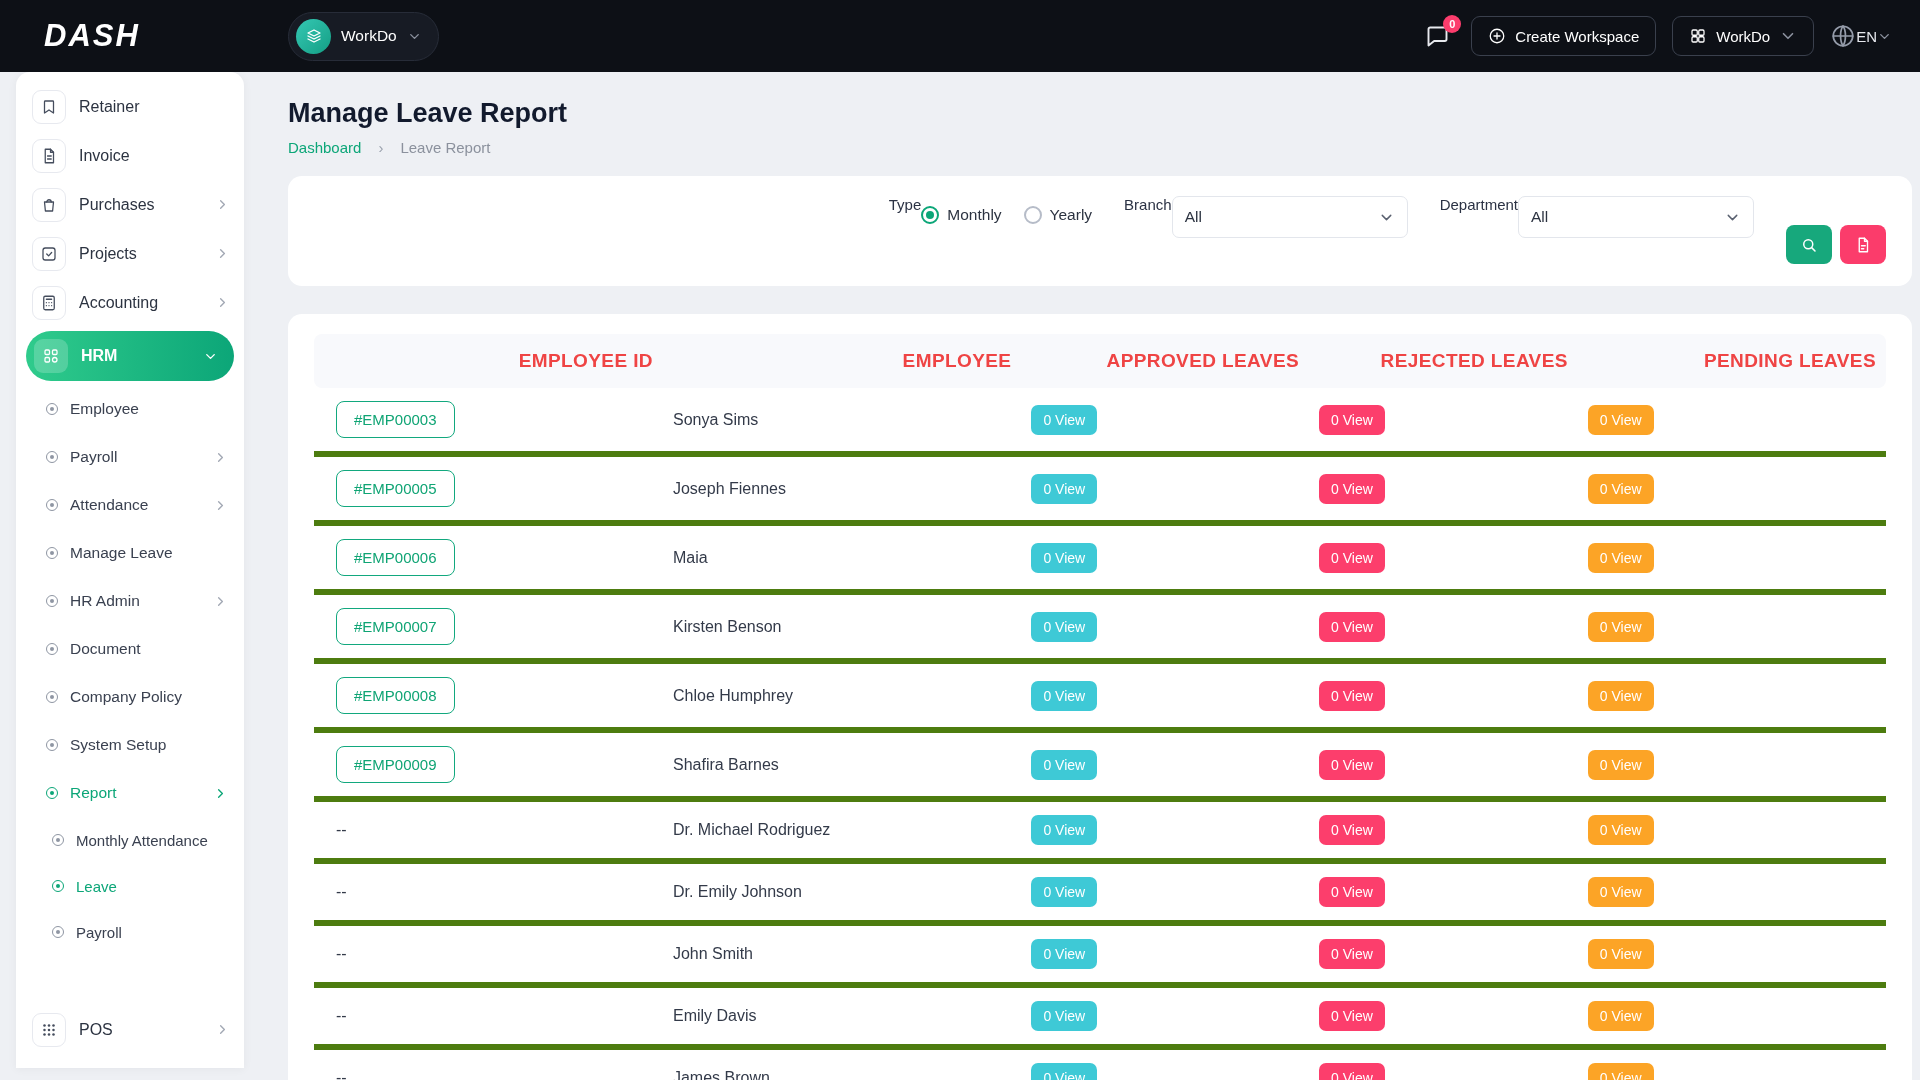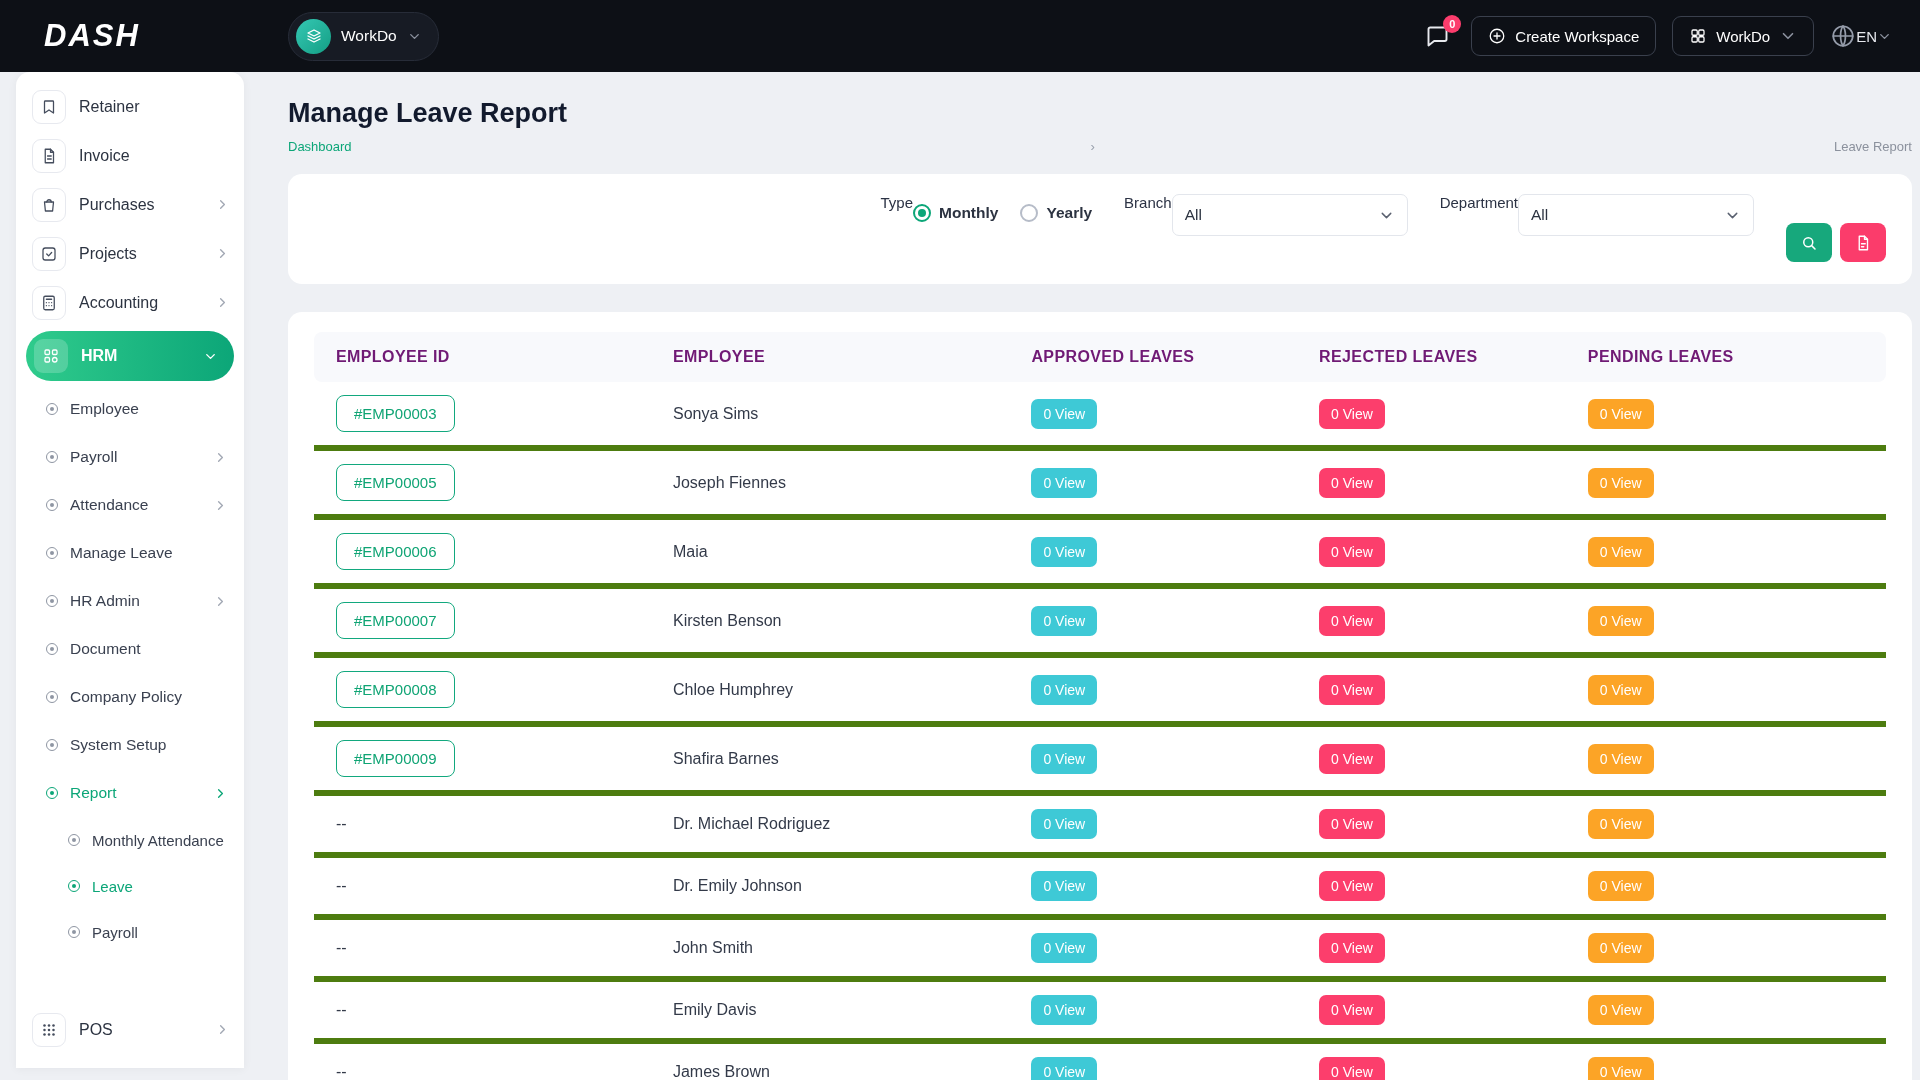--- a/index.html
+++ b/index.html
@@ -58,40 +58,40 @@
   .sub-item { display:flex; align-items:center; gap:12px; height:48px;
     padding:0 16px 0 30px; font-size:15.5px; color:#3a4150; cursor:pointer; flex:none; }
   .bullet { width:12px; height:12px; border:1.5px solid #8f96a3; border-radius:50%;
     position:relative; flex:none; }
   .bullet::after { content:""; position:absolute; inset:3px; border-radius:50%;
     background:#8f96a3; }
   .sub-item.active { color:#0ca678; }
   .sub-item.active .bullet { border-color:#0ca678; }
   .sub-item.active .bullet::after { background:#0ca678; }
   .sub-item.active .chev { color:#0ca678; }
-  .sub-sub { padding-left:52px; font-size:15px; height:46px; }
+  .sub-sub { padding-left:36px; font-size:15px; height:46px; }
   .pos-item { margin-top:auto; }
 
   
   .main { position:absolute; top:72px; left:288px; width:1624px; }
   .page-title { margin-top:26px; font-size:27px; font-weight:700; color:#121a2d; }
-  .breadcrumb { margin-top:10px; font-size:13px; display:flex; align-items:center; gap:1px;justify-content:space-between; }
+  .breadcrumb { margin-top:10px; font-size:15px; display:flex; align-items:center; gap:17px; }
   .bc-home { color:#0ca678; cursor:pointer; }
   .bc-sep { color:#9aa1ad; }
   .bc-current { color:#8b919d; }
 
   
   .filter-card { margin-top:20px; background:#fff; border-radius:14px;
     padding:20px 26px 22px; display:flex; justify-content:flex-end;
     align-items:flex-start; gap:32px; }
   .f-group { display:flex; flex-direction:row; }
   .f-label { height:18px; margin-bottom:11px; font-size:15px; color:#2b3244; }
   .radio-row { display:flex; gap:22px; align-items:center; margin-top:8px; }
   .radio-opt { display:flex; align-items:center; gap:8px; font-size:15.5px;
-    color:#2c3341; cursor:pointer;font-weight:bold; }
+    color:#2c3341; cursor:pointer; }
   .radio-dot { width:18px; height:18px; border-radius:50%; border:2px solid #b6bcc8;
     position:relative; flex:none; }
   .radio-opt.checked .radio-dot { border-color:#0ca678; }
   .radio-opt.checked .radio-dot::after { content:""; position:absolute; inset:3px;
     border-radius:50%; background:#0ca678; }
   .field { height:42px; border:1.5px solid #e3e6ec; border-radius:7px; background:#fff;
     display:flex; align-items:center; justify-content:space-between; padding:0 12px;
     font-size:15.5px; color:#2c3341; cursor:pointer; }
   .field svg { width:17px; height:17px; color:#5a6170; flex:none; }
   .month-field { width:242px; }
@@ -100,22 +100,22 @@
   .btn-icon { width:46px; height:39px; border-radius:8px; border:none; cursor:pointer;
     display:flex; align-items:center; justify-content:center; color:#fff; }
   .btn-icon svg { width:18px; height:18px; }
   .btn-search { background:#17a87c; }
   .btn-reset { background:#fb3c6b; }
 
   
   .table-card { margin-top:28px; background:#fff; border-radius:14px;
     padding:20px 26px 10px; }
   table { width:100%; border-collapse:collapse; table-layout:fixed; }
-  thead th { background:#f8f9fc; text-align:left; font-size:16px; font-weight:700;
-    color:#701a75; letter-spacing:.4px; padding:16px 10px; }
+  thead th { background:#f8f9fc; text-align:right; font-size:19px; font-weight:700;
+    color:#ef4444; letter-spacing:.4px; padding:16px 10px; }
   thead th:first-child { padding-left:22px; border-radius:8px 0 0 8px; }
   thead th:last-child { border-radius:0 8px 8px 0; }
   tbody td { padding:13px 10px; font-size:16px; color:#333a49;
     border-top:6px solid #4d7c0f; vertical-align:middle; }
   tbody tr:first-child td { border-top:none; }
   tbody td:first-child { padding-left:22px; }
   .id-badge { display:inline-block; border:1px solid #12a87e; color:#0fa474;
     border-radius:8px; padding:9px 17px; font-size:15px; background:#fff; cursor:pointer; }
   .id-none { color:#333a49; }
   .v-badge { display:inline-block; padding:7px 12px; border-radius:7px; color:#fff;

